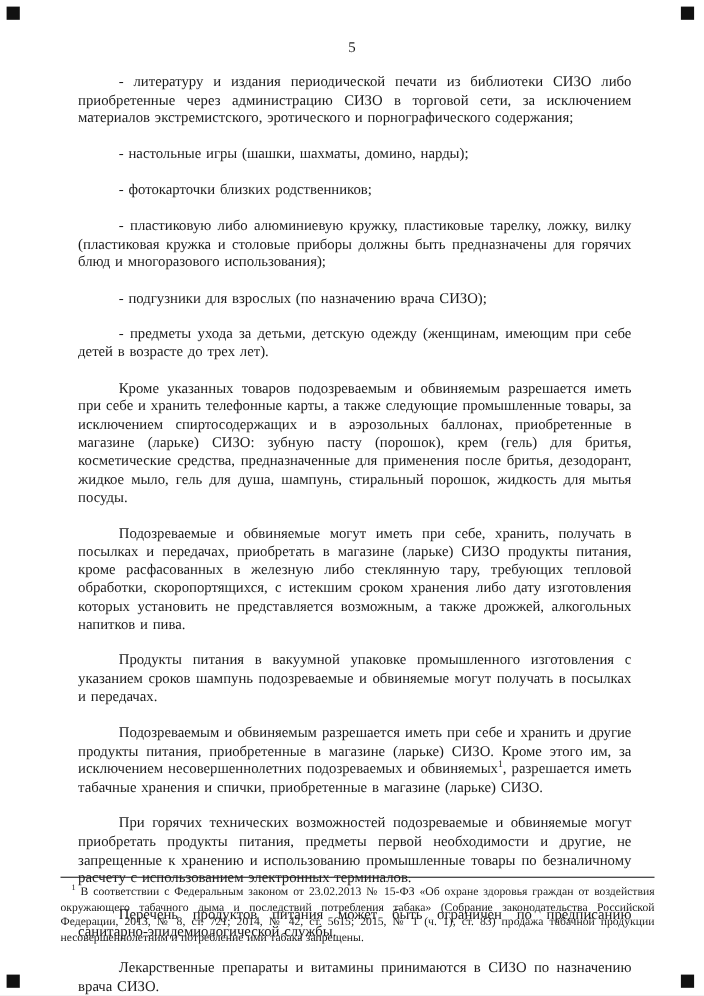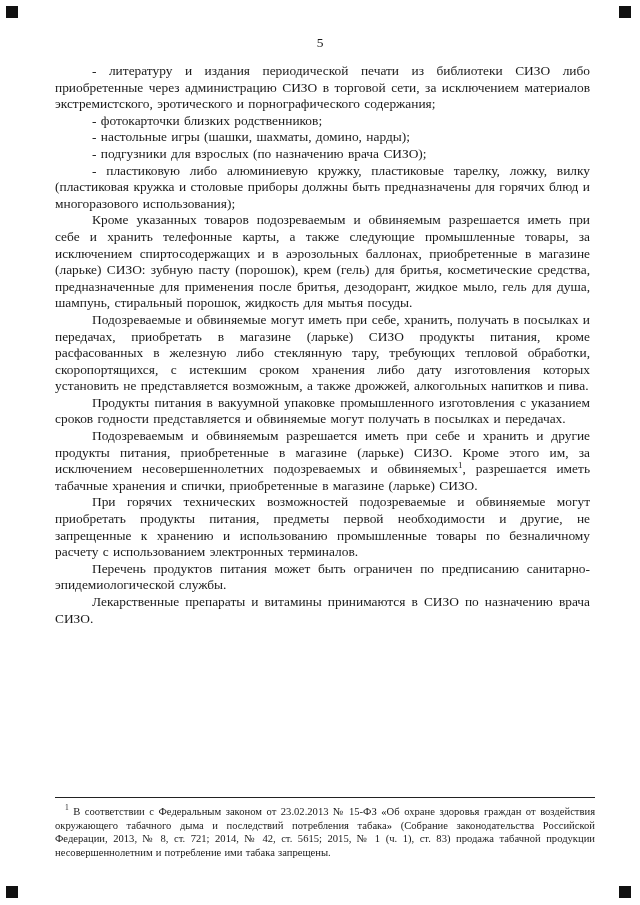--- a/index.html
+++ b/index.html
@@ -34,21 +34,21 @@
     font-size: 13.5px;
     line-height: 14px;
   }
   .doc-body {
     margin: 13px 50px 0 55px;
     font-size: 13.4px;
     line-height: 16.6px;
     text-align: justify;
   }
   .doc-body p {
-    margin: 0;
+    margin: 16px;
     text-indent: 37px;
     word-spacing: 1px;
   }
   .doc-body sup {
     font-size: 9px;
     line-height: 0;
   }
   .footnote-block {
     position: absolute;
     left: 55px;
@@ -79,27 +79,28 @@
 
   <div class="scan-mark tl"></div>
   <div class="scan-mark tr"></div>
   <div class="scan-mark bl"></div>
   <div class="scan-mark br"></div>
 
   <div class="page-number">5</div>
 
   <div class="doc-body">
     <p>- литературу и издания периодической печати из библиотеки СИЗО либо приобретенные через администрацию СИЗО в торговой сети, за исключением материалов экстремистского, эротического и порнографического содержания;</p>
+    <p>- настольные игры (шашки, шахматы, домино, нарды);</p>
     <p>- фотокарточки близких родственников;</p>
-    <p>- настольные игры (шашки, шахматы, домино, нарды);</p>
+    <p>- пластиковую либо алюминиевую кружку, пластиковые тарелку, ложку, вилку (пластиковая кружка и столовые приборы должны быть предназначены для горячих блюд и многоразового использования);</p>
     <p>- подгузники для взрослых (по назначению врача СИЗО);</p>
-    <p>- пластиковую либо алюминиевую кружку, пластиковые тарелку, ложку, вилку (пластиковая кружка и столовые приборы должны быть предназначены для горячих блюд и многоразового использования);</p>
+    <p>- предметы ухода за детьми, детскую одежду (женщинам, имеющим при себе детей в возрасте до трех лет).</p>
     <p>Кроме указанных товаров подозреваемым и обвиняемым разрешается иметь при себе и хранить телефонные карты, а также следующие промышленные товары, за исключением спиртосодержащих и в аэрозольных баллонах, приобретенные в магазине (ларьке) СИЗО: зубную пасту (порошок), крем (гель) для бритья, косметические средства, предназначенные для применения после бритья, дезодорант, жидкое мыло, гель для душа, шампунь, стиральный порошок, жидкость для мытья посуды.</p>
     <p>Подозреваемые и обвиняемые могут иметь при себе, хранить, получать в посылках и передачах, приобретать в магазине (ларьке) СИЗО продукты питания, кроме расфасованных в железную либо стеклянную тару, требующих тепловой обработки, скоропортящихся, с истекшим сроком хранения либо дату изготовления которых установить не представляется возможным, а также дрожжей, алкогольных напитков и пива.</p>
-    <p>Продукты питания в вакуумной упаковке промышленного изготовления с указанием сроков годности представляется и обвиняемые могут получать в посылках и передачах.</p>
+    <p>Продукты питания в вакуумной упаковке промышленного изготовления с указанием сроков шампунь подозреваемые и обвиняемые могут получать в посылках и передачах.</p>
     <p><span>Подозреваемым и обвиняемым разрешается иметь при себе и хранить и другие продукты питания, приобретенные в магазине (ларьке) СИЗО. Кроме этого им, за исключением несовершеннолетних подозреваемых и обвиняемых</span><sup>1</sup><span>, разрешается иметь табачные хранения и спички, приобретенные в магазине (ларьке) СИЗО.</span></p>
     <p>При горячих технических возможностей подозреваемые и обвиняемые могут приобретать продукты питания, предметы первой необходимости и другие, не запрещенные к хранению и использованию промышленные товары по безналичному расчету с использованием электронных терминалов.</p>
     <p>Перечень продуктов питания может быть ограничен по предписанию санитарно-эпидемиологической службы.</p>
     <p>Лекарственные препараты и витамины принимаются в СИЗО по назначению врача СИЗО.</p>
   </div>
 
   <div class="footnote-block">
     <div class="footnote-sep"></div>
     <div class="footnote"><sup>1</sup> <span>В соответствии с Федеральным законом от 23.02.2013 № 15-ФЗ «Об охране здоровья граждан от воздействия окружающего табачного дыма и последствий потребления табака» (Собрание законодательства Российской Федерации, 2013, № 8, ст. 721; 2014, № 42, ст. 5615; 2015, № 1 (ч. 1), ст. 83) продажа табачной продукции несовершеннолетним и потребление ими табака запрещены.</span></div>
   </div>

